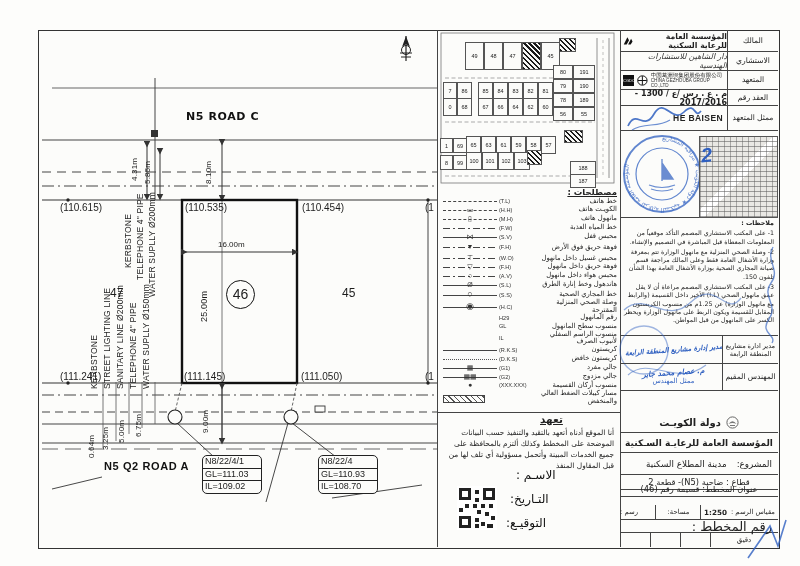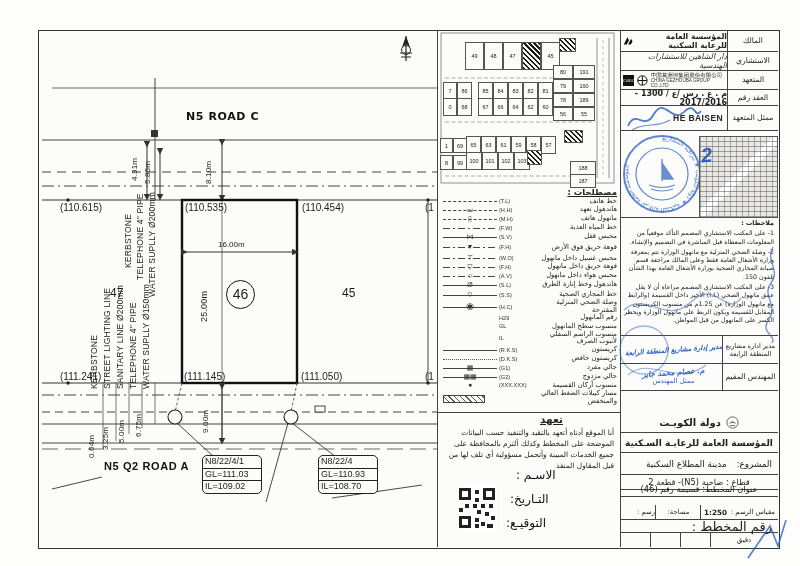--- a/index.html
+++ b/index.html
@@ -248,21 +248,21 @@
     <div class="lrow">
         <span class="lsym dash"></span>
         <span class="lcode">(T.L)</span>
         <span class="llab ar">خط هاتف</span>
       </div>
     <div class="lrow">
         <span class="lsym dash">
           <i class="lg">▭</i>
         </span>
         <span class="lcode">(H.H)</span>
-        <span class="llab ar">هاندهول تعهد</span>
+        <span class="llab ar">الكويـت هاتف</span>
       </div>
     <div class="lrow">
         <span class="lsym dash">
           <i class="lg">▯</i>
         </span>
         <span class="lcode">(M.H)</span>
         <span class="llab ar">مانهول هاتف</span>
       </div>
     <div class="lrow">
         <span class="lsym dashdot"></span>
@@ -528,21 +528,21 @@
     <div class="tb-val ar" style="right:0;">
         <span style="font-size:8.3px;">قطاع : ضاحية (N5)- قطعة 2</span>
       </div>
   </div>
   <div class="tb-row" style="top:482px;height:15px;">
     <div class="tb-val ar" style="right:0;">
         <span style="font-size:8.3px;">عنوان المخطط: قسيمة رقم (46)</span>
       </div>
   </div>
   <div class="tb-row" style="top:505px;height:15px;">
-    <div class="abs ar" style="left:0;width:35px;top:0;bottom:0;display:flex;align-items:center;justify-content:flex-start;">
+    <div class="abs ar" style="left:0;width:35px;top:0;bottom:0;display:flex;align-items:center;justify-content:flex-end;">
       <span style="font-size:6.8px;">رسم :</span>
     </div>
     <div class="abs ar" style="left:35px;width:45px;top:0;bottom:0;border-left:1px solid #444;display:flex;align-items:center;justify-content:center;">
       <span style="font-size:6.8px;">مساحة:</span>
     </div>
     <div class="abs ar" style="left:80px;right:0;top:0;bottom:0;border-left:1px solid #444;display:flex;align-items:center;justify-content:center;gap:4px;">
       <span style="font-size:6.8px;">مقياس الرسم :</span>
       <span style="font-size:7.2px;font-weight:bold;direction:ltr;">1:250</span>
     </div>
   </div>

